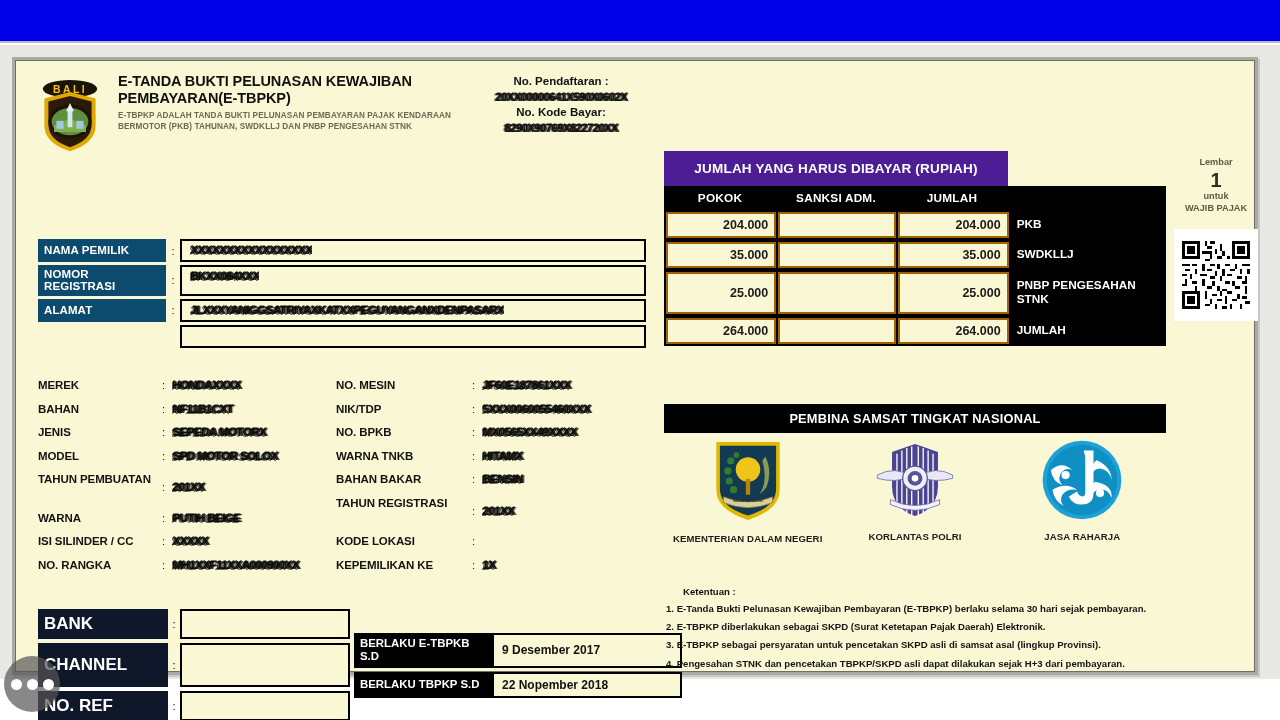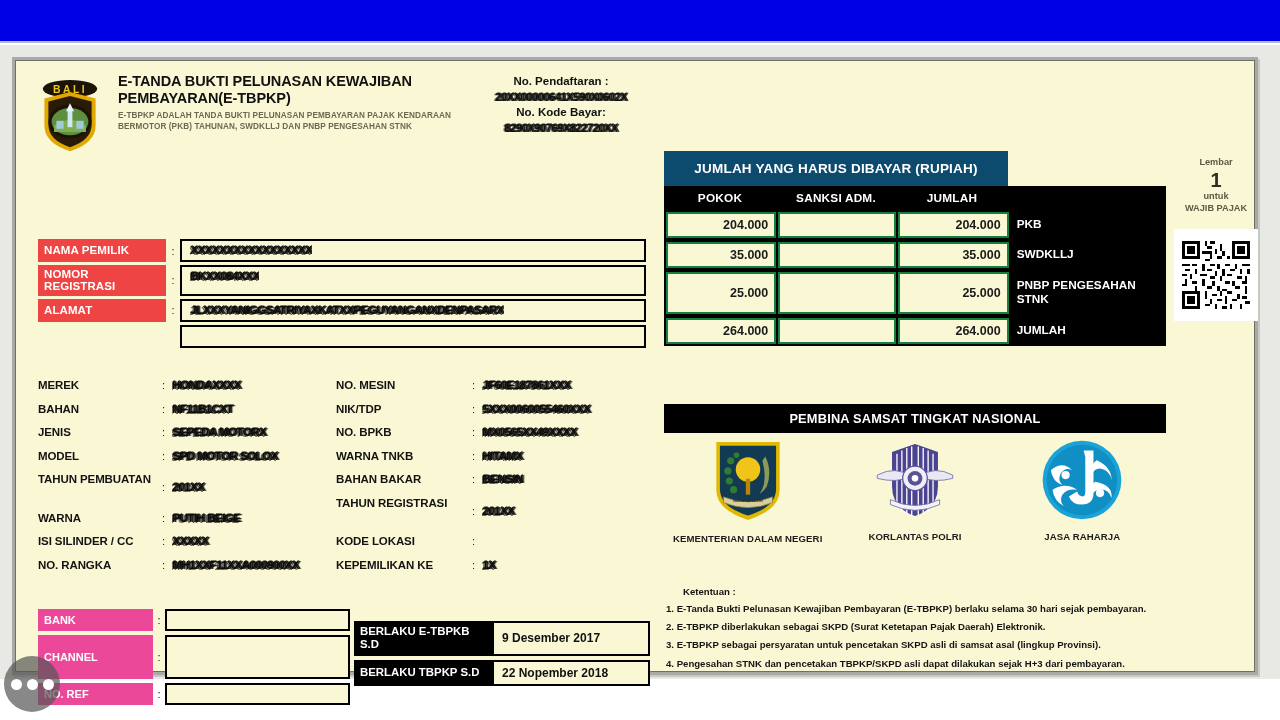--- a/index.html
+++ b/index.html
@@ -52,21 +52,21 @@
     font-size: 11px; font-weight: bold; line-height: 1.3;
     filter: blur(0.35px);
     letter-spacing: -0.4px;
     text-shadow: 1.6px 0 0 rgba(0,0,0,0.72), -1.3px 0.4px 0 rgba(0,0,0,0.55), 0.7px -0.6px 0 rgba(0,0,0,0.5);
   }
 
   
   .owner { position: absolute; left: 22px; top: 178px; width: 608px; }
   .owner-row { display: flex; align-items: stretch; margin-bottom: 3px; }
   .olabel {
-    width: 128px; background: #ef4444; color: #fff;
+    width: 128px; background: #0c4a6e; color: #fff;
     font-size: 11.5px; font-weight: bold; letter-spacing: 0.1px;
     padding: 3px 6px; display: flex; align-items: center; line-height: 1.08;
   }
   .ocolon { width: 14px; text-align: center; font-size: 11px; color: #222;
             display: flex; align-items: center; justify-content: center; }
   .obox {
     flex: 1; border: 2px solid #000; background: #f9f7d4;
     padding: 3px 8px; display: flex; 
     min-height: 23px;
   }
@@ -92,56 +92,56 @@
   .spec-col2 .spec-lab { width: 136px; }
   .spec-col { }
   .spec-colon { width: 10px; font-size: 11px; color: #222; }
   .spec-val { flex: 1; }
   .tall { min-height: 30px; }
 
   
   .bank { position: absolute; left: 22px; top: 548px; width: 312px; }
   .bank-row { display: flex; margin-bottom: 4px; }
   .bank-lab {
-    width: 115px; background:#ec4899; color:#fff; font-size: 11px; font-weight: bold;
+    width: 130px; background:#0f172a; color:#fff; font-size: 17px; font-weight: bold;
     padding: 5px 6px; display:flex; align-items:center;
   }
   .bank-colon { width: 12px; text-align:center; font-size:11px; display:flex;
                 align-items:center; justify-content:center; }
   .bank-box { flex: 1; border: 2px solid #000; background:#f9f7d4; }
 
   
-  .valid { position: absolute; left: 338px; top: 560px; width: 296px; }
+  .valid { position: absolute; left: 338px; top: 572px; width: 328px; }
   .valid-row { display: flex; margin-bottom: 4px; }
   .valid-lab {
     width: 138px; background:#000; color:#fff; font-size: 11.4px; font-weight: bold;
     padding: 4px 6px; line-height: 1.18; display:flex; align-items:center;
   }
   .valid-val {
     flex: 1; border: 2px solid #000; background:#f9f7d4;
     font-size: 12px; font-weight: bold; color:#111;
     padding: 4px 8px; display:flex; align-items:center;
   }
 
   
   .pay { position: absolute; left: 648px; top: 90px; width: 502px; }
   .pay-title {
-    background:#0c4a6e; color:#fff; text-align:center; font-size: 13.5px;
+    background:#4c1d95; color:#fff; text-align:center; font-size: 13.5px;
     font-weight: bold; padding: 10px 0; letter-spacing: 0.2px;
   }
   .pay-head { display:flex; background:#000; }
   .pay-head div {
     color:#fff; font-size: 11.8px; font-weight: bold; text-align:center;
     padding: 5px 0; letter-spacing: 0.2px;
   }
   .c1 { width: 112px; } .c2 { width: 120px; } .c3 { width: 112px; }
   .c4 { width: 158px; }
   .pay-row { display:flex; background:#000; align-items: stretch; }
   .cell {
-    background:#f9f7d4; border: 2px solid #15803d; margin: 2px 2px 2px 0;
+    background:#f9f7d4; border: 2px solid #a16207; margin: 2px 2px 2px 0;
     font-size: 12.5px; font-weight: bold; color:#1a1a1a; text-align: right;
     padding: 4px 6px; display:flex; align-items:center; justify-content:flex-end;
   }
   .cell.first { margin-left: 2px; }
   .rowlab {
     color:#fff; font-size: 11.8px; font-weight: bold; padding: 4px 6px;
     display:flex; align-items:center; line-height: 1.16;
   }
   .r-tall .cell, .r-tall .rowlab { min-height: 42px; }
 

